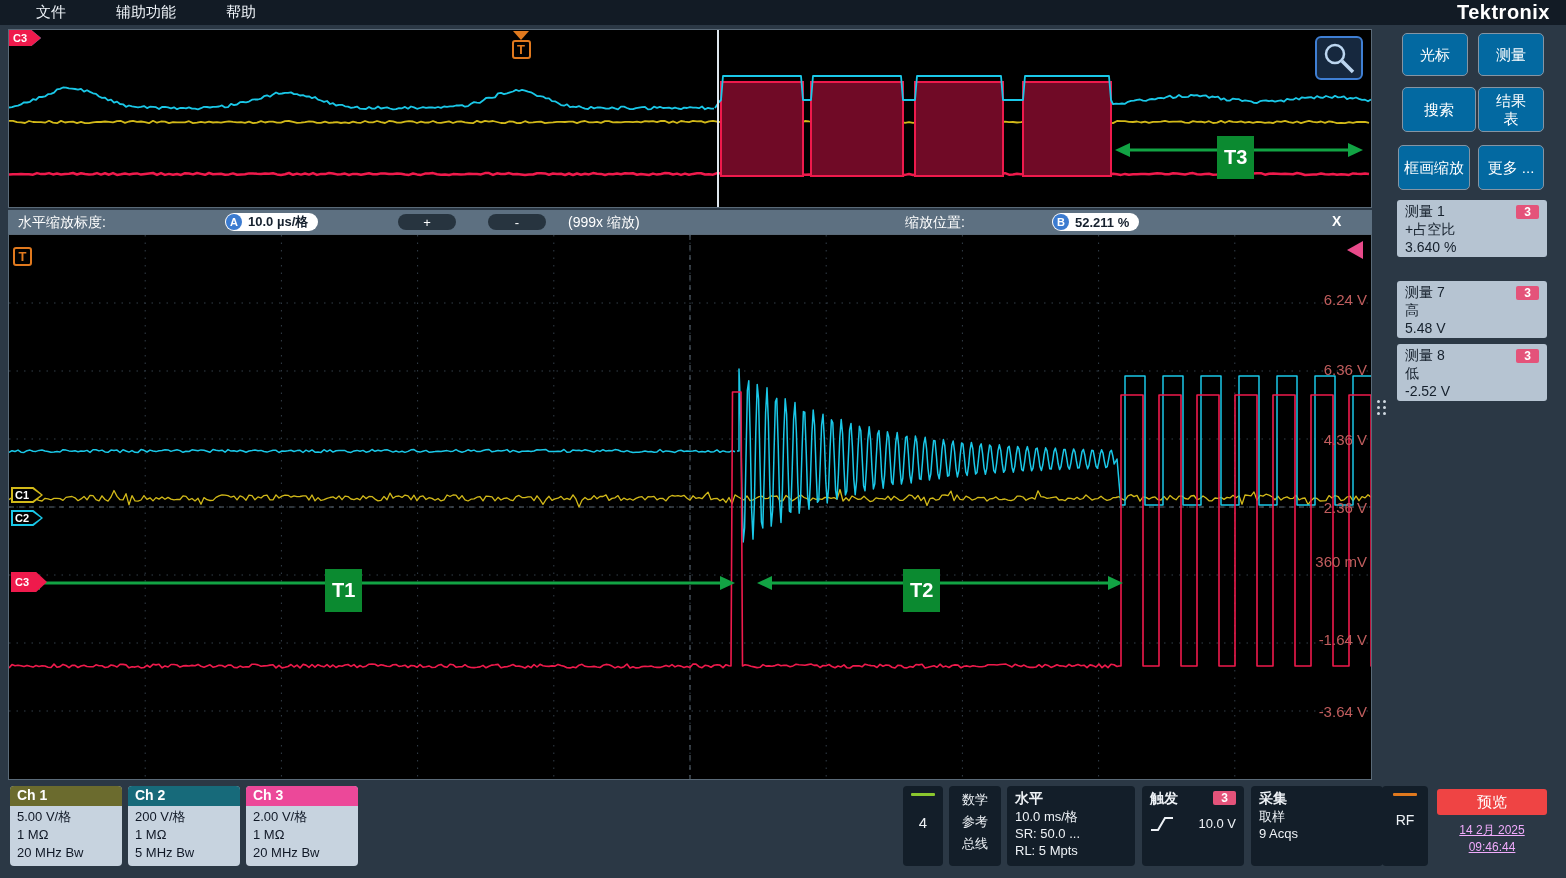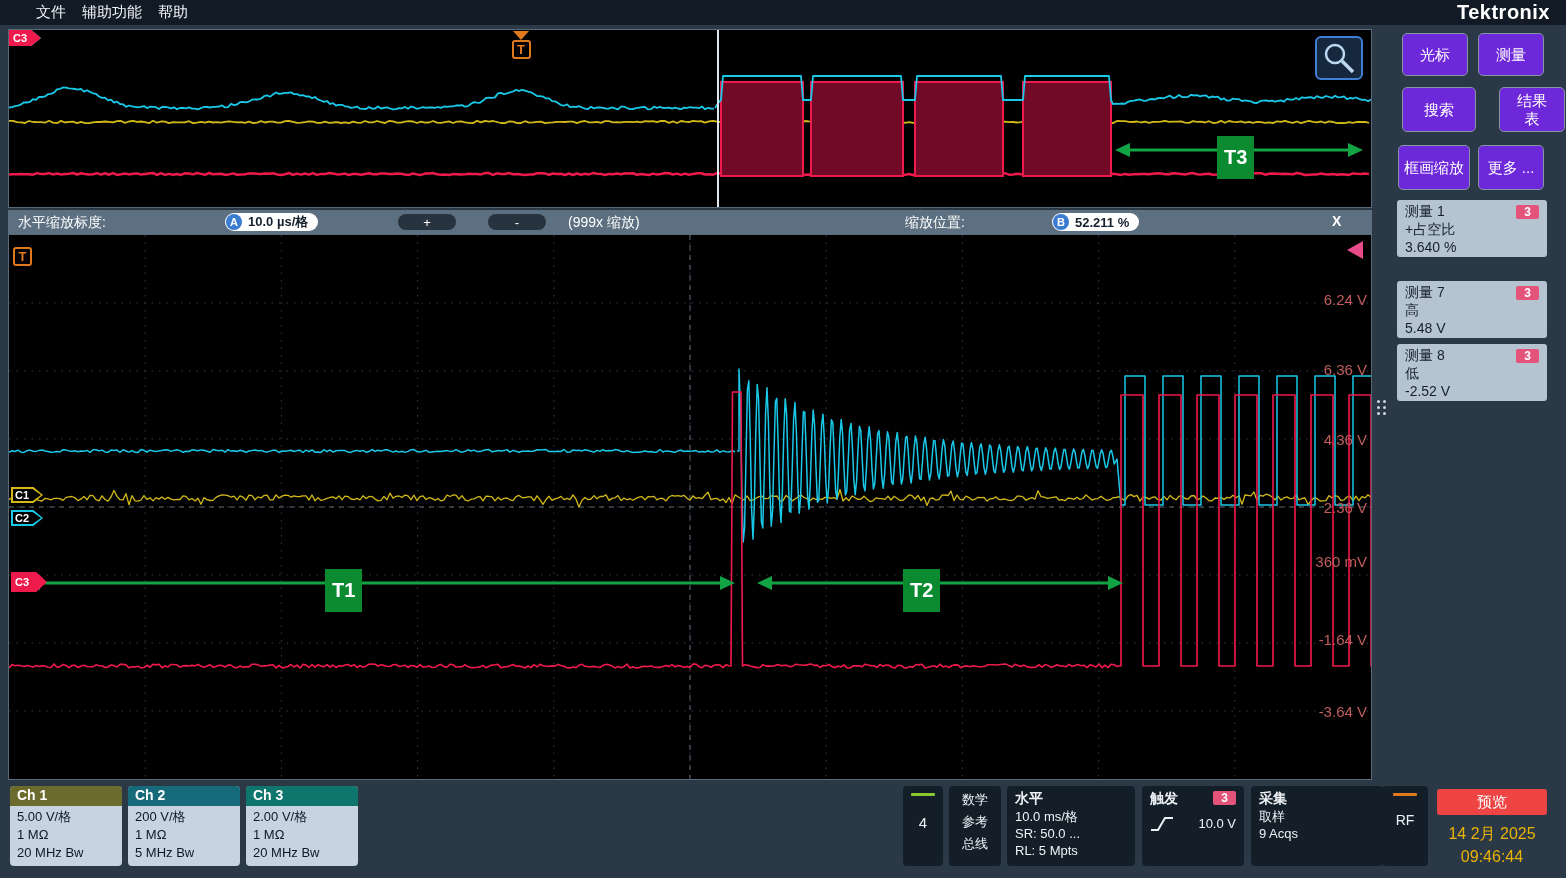--- a/index.html
+++ b/index.html
@@ -1,20 +1,20 @@
 <!DOCTYPE html>
 <html><head>
 <meta charset="utf-8">
 <style>
   html,body{margin:0;padding:0;background:#1a232c;}
   .app{position:relative;width:1566px;height:878px;background:#2b3845;font-family:"Liberation Sans",sans-serif;overflow:hidden;color:#fff;}
 
   
   .menubar{position:absolute;left:0;top:0;width:1566px;height:25px;background:#121b25;display:flex;align-items:center;}
-  .menu-item{font-size:15px;color:#eef3f8;margin-left:16px;}
+  .menu-item{font-size:15px;color:#eef3f8;margin-left:50px;}
   .menu-item:first-child{margin-left:36px;}
   .brand{position:absolute;right:16px;top:1px;font-size:20px;font-weight:bold;letter-spacing:.5px;color:#fff;}
 
   
   .overview{position:absolute;left:8px;top:29px;width:1364px;height:179px;background:#000;border:1px solid #5a6a78;box-sizing:border-box;}
   .overview svg{position:absolute;left:0;top:0;}
 
   
   .zoombar{position:absolute;left:8px;top:210px;width:1364px;height:24px;background:#5d7081;}
   .zb-label{position:absolute;top:4px;font-size:14px;color:#fff;}
@@ -43,25 +43,25 @@
   .tlabel{position:absolute;background:#0b8a30;color:#fff;font-size:20px;font-weight:bold;padding:8px 7px;line-height:27px;}
   .ov-t3{left:1208px;top:106px;}
   .m-t1{left:316px;top:334px;}
   .m-t2{left:894px;top:334px;}
 
   .vlabel{position:absolute;left:1282px;width:76px;text-align:right;color:#c05d5d;font-size:15px;}
 
   .mag{position:absolute;left:1306px;top:6px;width:48px;height:44px;border:2px solid #3f7fd4;border-radius:6px;background:#16283e;box-sizing:border-box;}
 
   
-  .rp-btn{position:absolute;background:#6d28d9;border:1px solid #8595a4;border-radius:5px;color:#fff;font-size:15px;display:flex;align-items:center;justify-content:center;text-align:center;line-height:1.15;box-sizing:border-box;}
+  .rp-btn{position:absolute;background:#0369a1;border:1px solid #8595a4;border-radius:5px;color:#fff;font-size:15px;display:flex;align-items:center;justify-content:center;text-align:center;line-height:1.15;box-sizing:border-box;}
   .rp-b1{left:1402px;top:33px;width:66px;height:43px;}
   .rp-b2{left:1478px;top:33px;width:66px;height:43px;}
   .rp-b3{left:1402px;top:87px;width:74px;height:45px;}
-  .rp-b4{left:1478px;top:87px;width:66px;height:45px;padding:0 10px;margin-left:21px;}
+  .rp-b4{left:1478px;top:87px;width:66px;height:45px;padding:0 10px;}
   .rp-b5{left:1398px;top:145px;width:72px;height:45px;}
   .rp-b6{left:1478px;top:145px;width:66px;height:45px;}
 
   .meas-card{position:absolute;left:1397px;width:150px;height:57px;background:#b6c4d2;border-radius:3px;color:#15202c;padding:3px 8px;box-sizing:border-box;}
   .mc-1{top:200px;} .mc-2{top:281px;} .mc-3{top:344px;}
   .meas-head{display:flex;justify-content:space-between;align-items:center;font-size:14px;}
   .badge3{background:#e4537a;color:#fff;font-size:12px;font-weight:bold;padding:0 8px;border-radius:2px;height:14px;display:inline-flex;align-items:center;}
   .meas-line{font-size:14px;line-height:1.25;}
 
   .drag-dots{position:absolute;left:1377px;top:400px;width:10px;display:grid;grid-template-columns:3px 3px;gap:3px;}
@@ -73,21 +73,21 @@
   .bb-body{padding:2px 7px;font-size:13px;line-height:1.4;}
   .bb-dark{position:absolute;top:786px;height:80px;background:#131e29;border-radius:4px;color:#eef2f6;font-size:13px;padding:3px 8px;box-sizing:border-box;}
   .bb-title{font-size:14px;font-weight:bold;line-height:1.35;}
   .bb-line{line-height:1.32;}
   .dash{height:3px;border-radius:1px;margin:4px auto 0;}
   .dash-green{width:24px;background:#8bc72e;}
   .dash-orange{width:24px;background:#e0791e;}
   .center-txt{text-align:center;}
   .trg-row{display:flex;justify-content:space-between;align-items:center;margin-top:8px;}
   .preview-btn{position:absolute;left:1437px;top:789px;width:110px;height:26px;background:#ef4444;border-radius:3px;color:#fff;font-size:15px;display:flex;align-items:center;justify-content:center;}
-  .datetime{position:absolute;left:1437px;top:822px;width:110px;text-align:center;font-size:16px;line-height:1.45;color:#eab308;}
+  .datetime{position:absolute;left:1437px;top:822px;width:110px;text-align:center;font-size:12px;line-height:1.45;color:#f0abfc;text-decoration:underline;}
 </style>
 </head>
 <body>
 
 <div class="app">
 
   <div class="menubar">
     <span class="menu-item">文件</span>
     <span class="menu-item">辅助功能</span>
     <span class="menu-item">帮助</span>
@@ -259,21 +259,21 @@
   </div>
   <div class="bb-light" style="left:128px">
     <div class="bb-head" style="background: rgb(23, 106, 122);"><span>Ch 2</span></div>
     <div class="bb-body">
       <div>200 V/格</div>
       <div>1 MΩ</div>
       <div>5 MHz Bw</div>
     </div>
   </div>
   <div class="bb-light" style="left:246px">
-    <div class="bb-head" style="background: #0f766e;"><span>Ch 3</span></div>
+    <div class="bb-head" style="background: #ec4899;"><span>Ch 3</span></div>
     <div class="bb-body">
       <div>2.00 V/格</div>
       <div>1 MΩ</div>
       <div>20 MHz Bw</div>
     </div>
   </div>
 
   <div class="bb-dark" style="left:903px;width:40px;">
     <div class="dash dash-green"></div>
     <div class="center-txt" style="margin-top:18px;font-size:15px;">4</div>

